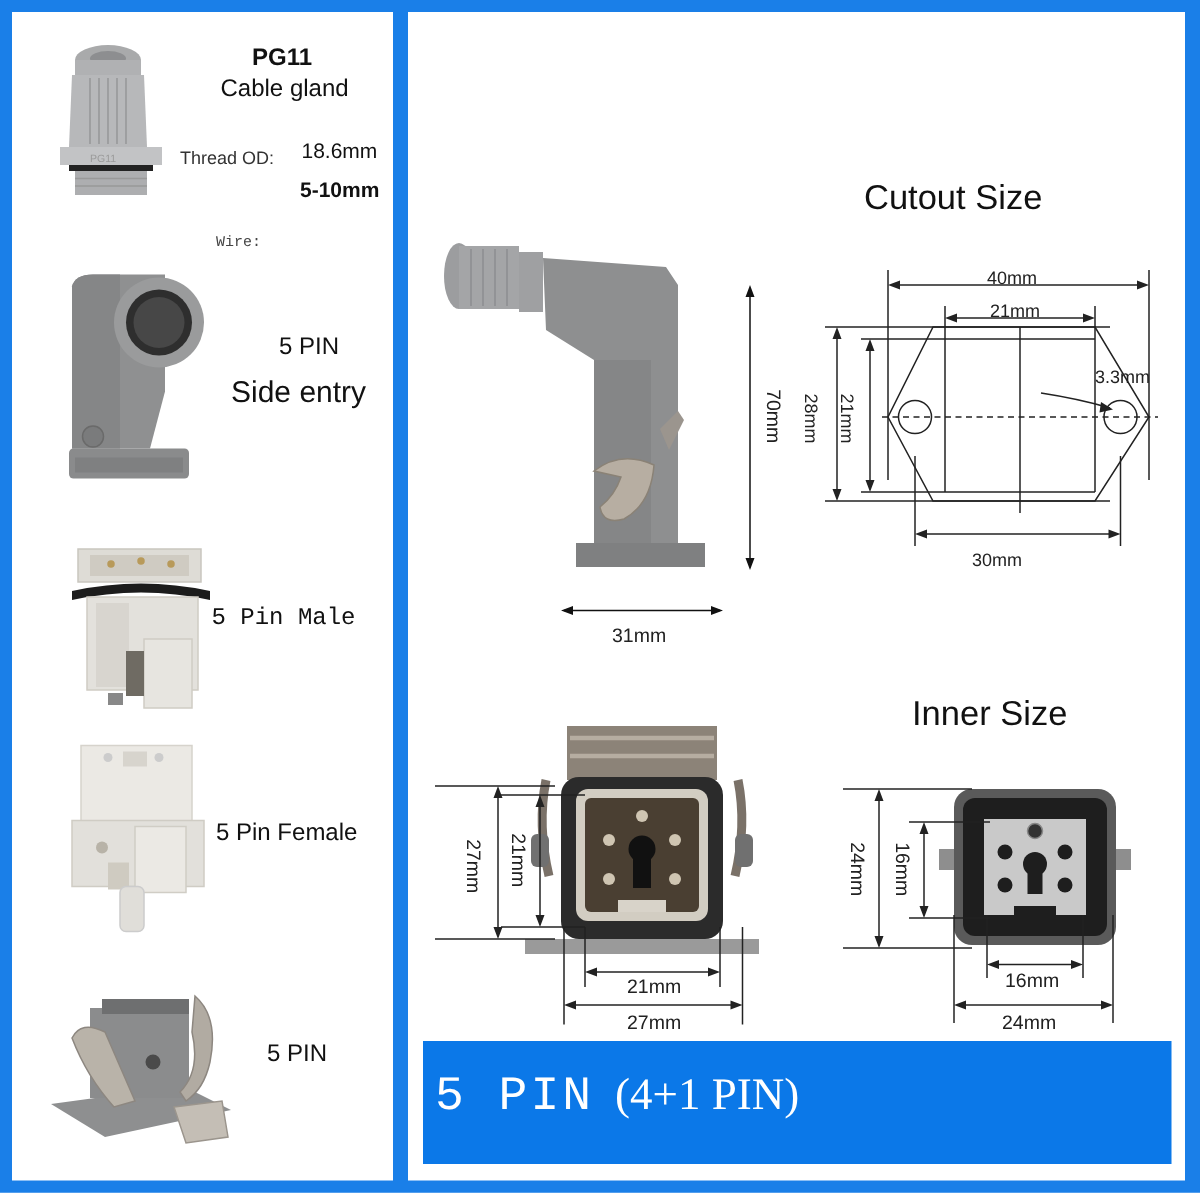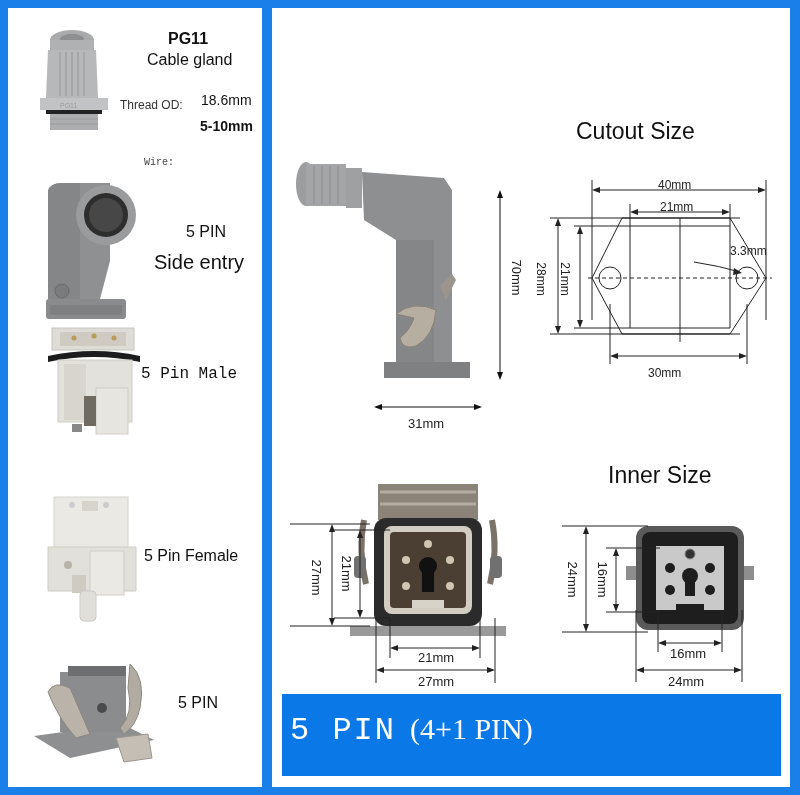--- a/index.html
+++ b/index.html
@@ -61,21 +61,21 @@
       <circle cx="66" cy="34" r="22" fill="#2e2e2e"></circle>
       <circle cx="66" cy="34" r="17" fill="#474747"></circle>
       <rect x="6" y="118" width="80" height="20" rx="3" fill="#8a8b8c"></rect>
       <rect x="10" y="124" width="72" height="10" fill="#7f8081"></rect>
       <circle cx="22" cy="110" r="7" fill="#7a7b7c" stroke="#6a6a6a"></circle>
     </svg>
     <div class="txt" style="left:178px;top:60px;font-size:16px;">5 PIN</div>
     <div class="txt" style="left:146px;top:88px;font-size:20px;">Side entry</div>
   </div>
 
-  <div class="abs" style="left:0;top:310px;width:254px;height:140px;">
+  <div class="abs" style="left:0;top:348px;width:254px;height:140px;">
     <svg width="100" height="120" style="left:36px;top:6px;">
       <rect x="8" y="4" width="82" height="22" fill="#dedcd6" stroke="#c9c6bf"></rect>
       <rect x="16" y="8" width="66" height="14" fill="#cfcbc2"></rect>
       <circle cx="30" cy="14" r="2.5" fill="#b89a5a"></circle>
         <circle cx="50" cy="12" r="2.5" fill="#b89a5a"></circle>
         <circle cx="70" cy="14" r="2.5" fill="#b89a5a"></circle>
       <path d="M4 32 Q50 22 96 32 L96 38 Q50 28 4 38 Z" fill="#1c1c1c"></path>
       <rect x="14" y="36" width="74" height="62" fill="#e3e1dc" stroke="#cfccc4"></rect>
       <rect x="20" y="40" width="22" height="56" fill="#d8d5cf"></rect>
       <rect x="52" y="64" width="32" height="46" fill="#e7e5e0" stroke="#cfccc4"></rect>

